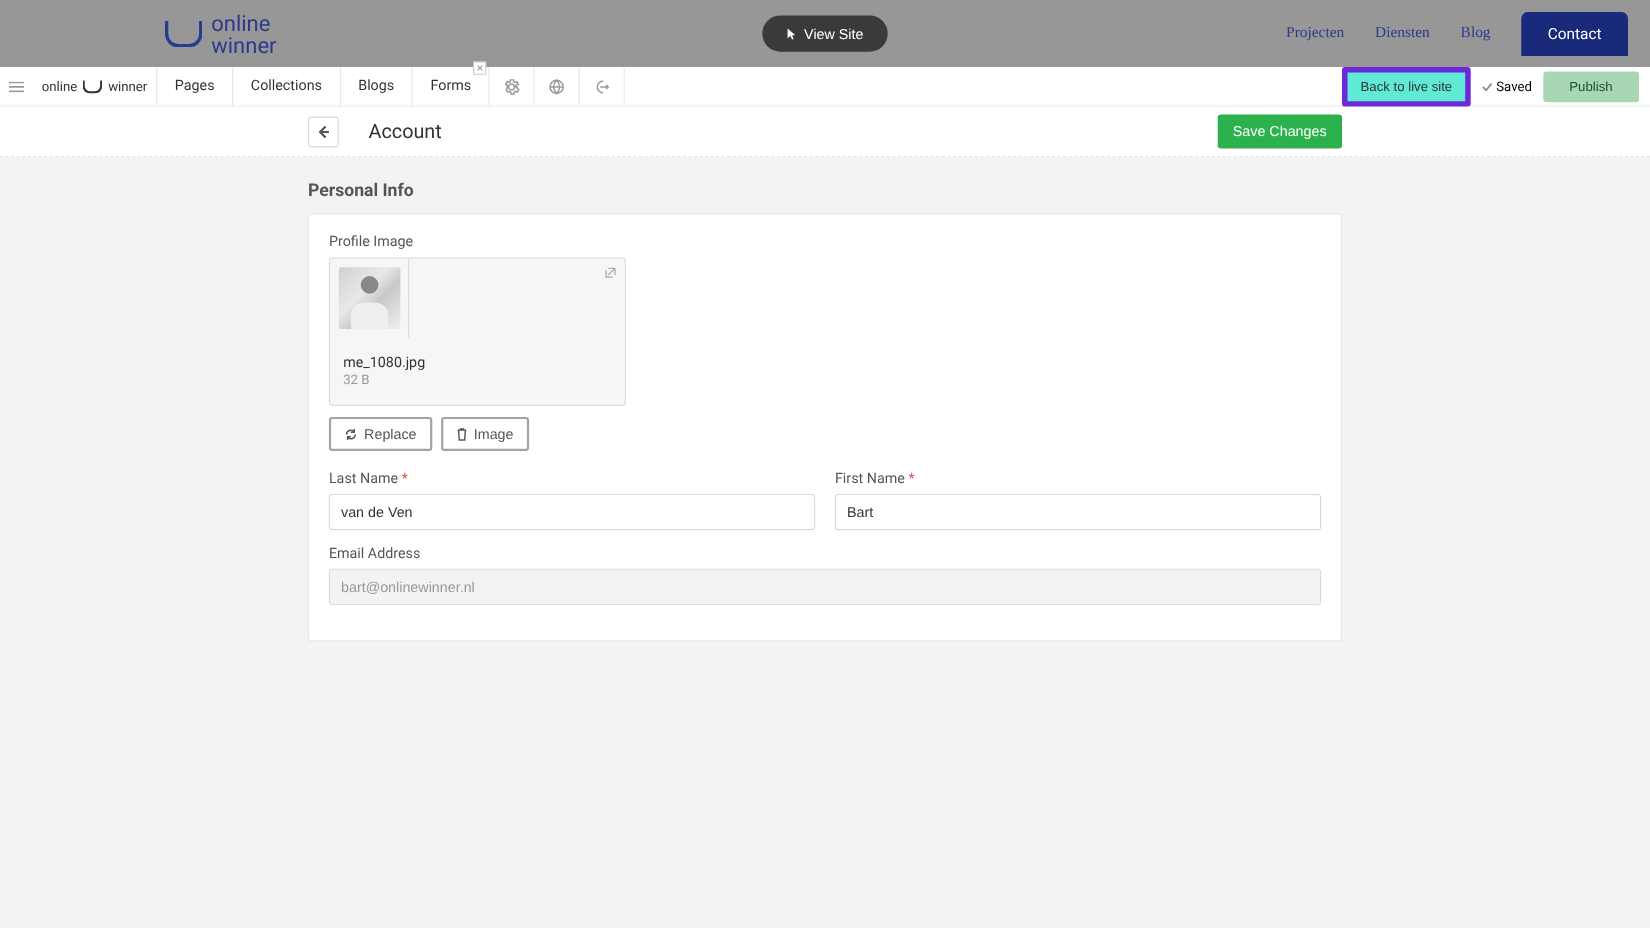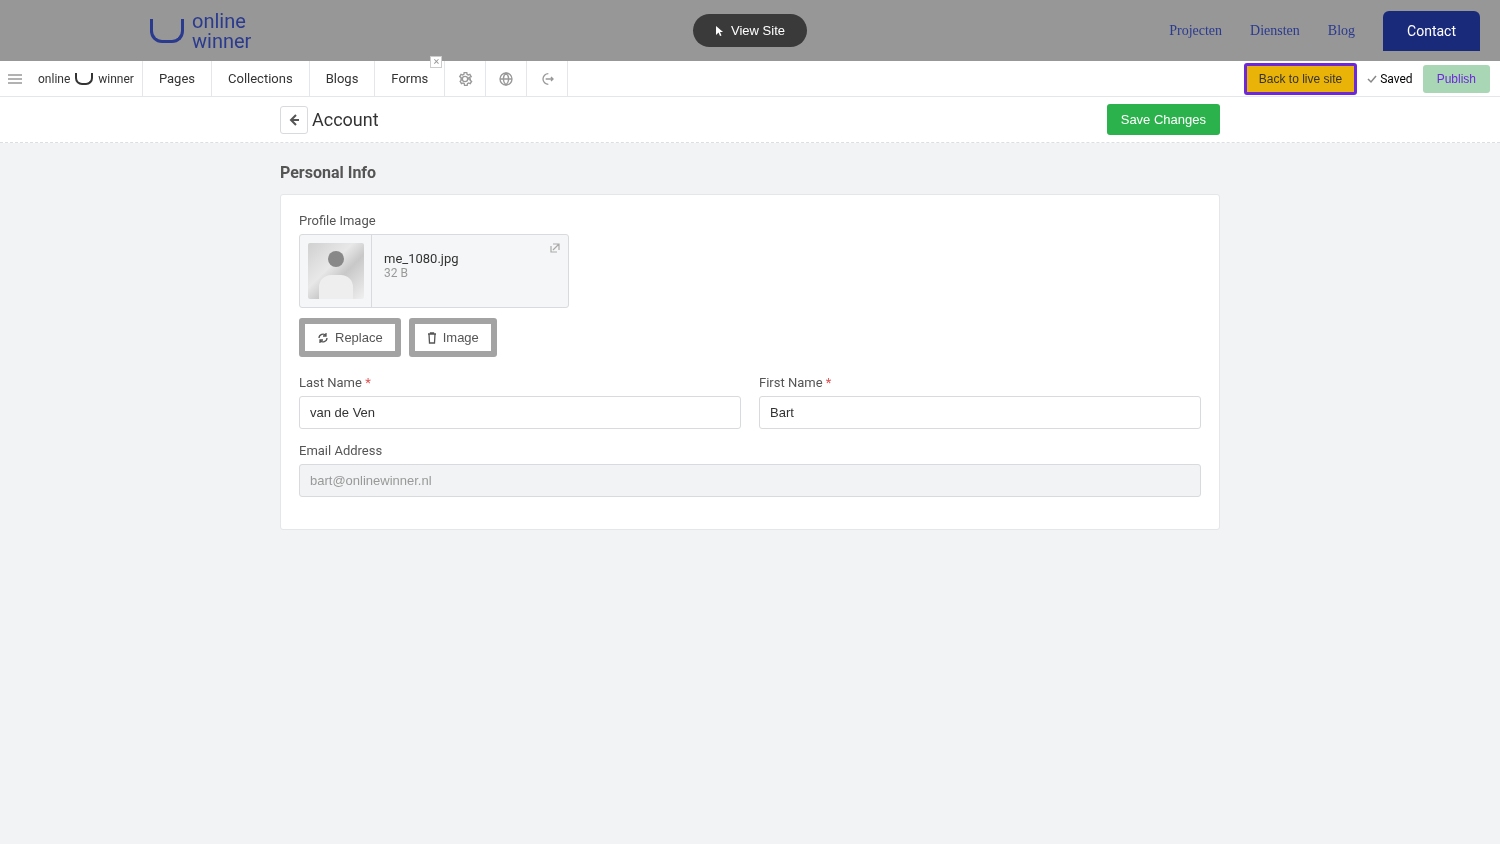--- a/index.html
+++ b/index.html
@@ -153,42 +153,42 @@
       background: #fff;
     }
     .cms-bar-right {
       margin-left: auto;
       display: flex;
       align-items: center;
       gap: 10px;
       padding-right: 10px;
     }
     .back-live-btn {
-      background: #eab308;
-      border: 3px solid #6d28d9;
+      background: #5eead4;
+      border: 5px solid #6d28d9;
       border-radius: 3px;
       padding: 6px 12px;
       font-size: 12px;
       color: #333;
       cursor: pointer;
       text-align: right;
     }
     .saved-label {
       font-size: 12px;
       color: #000000;
       display: flex;
       align-items: center;
       gap: 3px;
     }
     .publish-btn {
       background: #a9d7b5;
-      color: #6d28d9;
+      color: #14532d;
       border: none;
       border-radius: 3px;
-      padding: 7px 14px;
+      padding: 7px 24px;
       font-size: 12px;
       cursor: pointer;
     }
     
     
     .page-header {
       position: absolute;
       top: 97px;
       left: 0;
       right: 0;
@@ -206,21 +206,21 @@
       border: 1px solid #d8dadd;
       border-radius: 3px;
       display: flex;
       align-items: center;
       justify-content: center;
       cursor: pointer;
       background: #fff;
       color: #555;
     }
     .page-title {
-      margin-left: 4px;
+      margin-left: 27px;
       font-size: 18px;
       color: #333;
       font-weight: 400;
     }
     .save-changes-btn {
       margin-left: auto;
       background: #2cb24c;
       color: #fff;
       border: none;
       border-radius: 3px;
@@ -262,20 +262,21 @@
     }
     
     .image-widget {
       display: flex;
       border: 1px solid #d8dadd;
       border-radius: 3px;
       width: 270px;
       background: #f5f6f7;
       margin-bottom: 10px;
       position: relative;
+      flex-direction: column;
     }
     .image-thumb-wrap {
       width: 72px;
       height: 72px;
       padding: 8px;
       border-right: 1px solid #d8dadd;
     }
     .image-thumb {
       width: 56px;
       height: 56px;
@@ -324,21 +325,21 @@
       right: 8px;
       color: #aaa;
       font-size: 11px;
     }
     .image-actions {
       display: flex;
       gap: 8px;
       margin-bottom: 18px;
     }
     .small-btn {
-      border: 6px solid #a3a3a3;
+      border: 2px solid #a3a3a3;
       background: #fff;
       border-radius: 3px;
       padding: 6px 12px;
       font-size: 13px;
       color: #555;
       display: flex;
       align-items: center;
       gap: 6px;
       cursor: pointer;
     }

